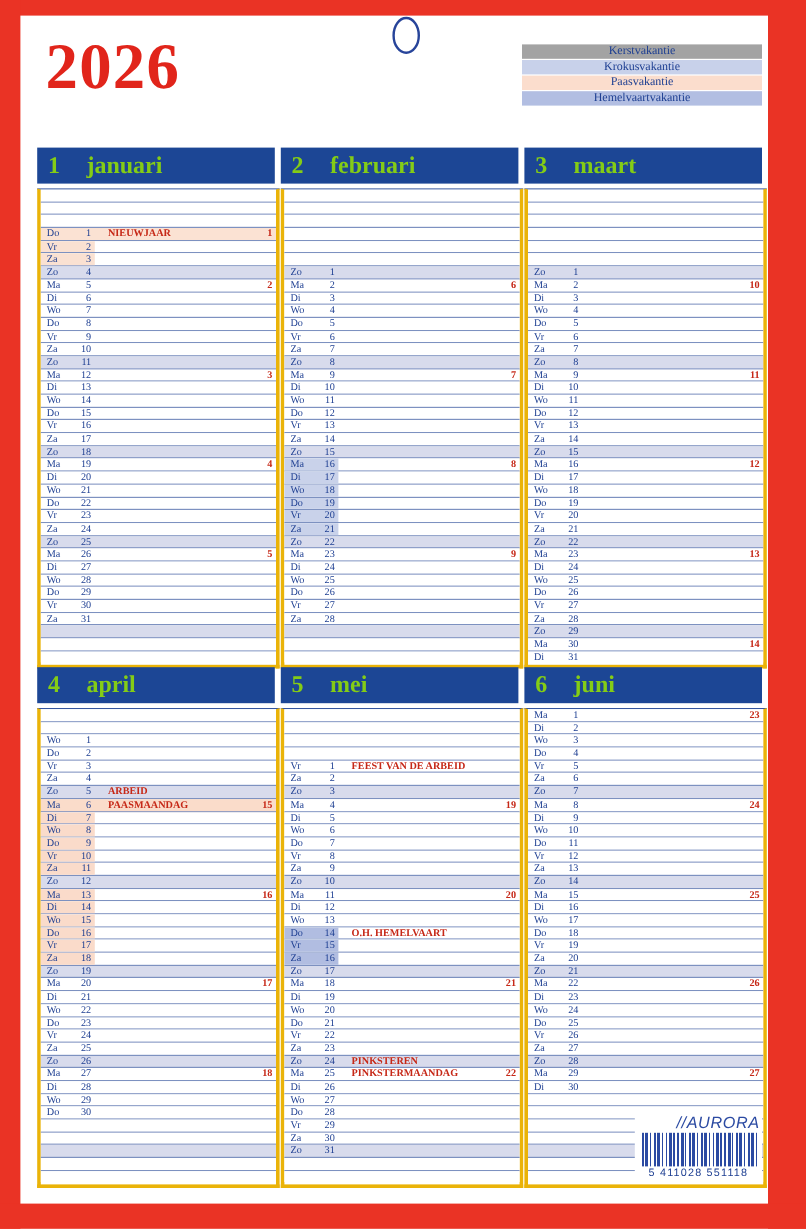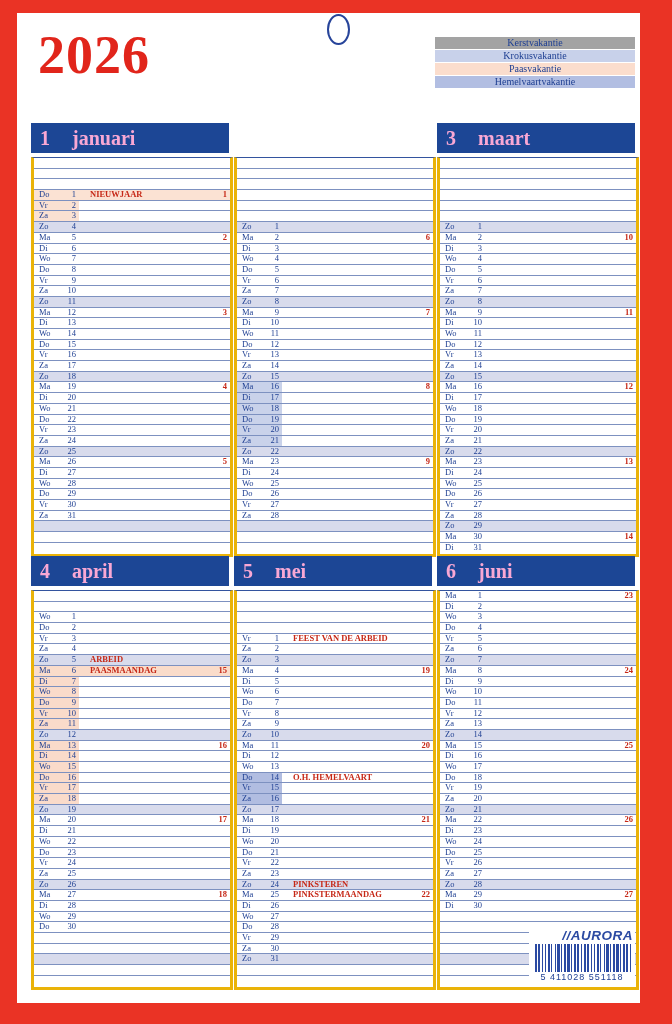--- a/index.html
+++ b/index.html
@@ -23,21 +23,21 @@
     color:#e1251b;letter-spacing:1px;line-height:58px;text-align:center;
   }
   .legend{position:absolute;left:435px;top:37px;width:200px;z-index:2;}
   .legend-item{
     height:12px;margin-bottom:1px;text-align:center;font-size:10px;line-height:12px;
     color:#1e3f92;
   }
   .calendar{position:absolute;left:31px;top:123px;width:604px;height:863px;}
   .month{position:absolute;width:198px;height:430px;}
   .mh{
-    height:30px;background:#1c4695;color:#f9a8d4;font-weight:bold;
+    height:30px;background:#1c4695;color:#84cc16;font-weight:bold;
     font-size:20px;line-height:30px;white-space:nowrap;overflow:hidden;
   }
   .mh .mnum{margin-left:9px;}
   .mh .mname{margin-left:22px;}
   .rows{
     position:absolute;left:0;top:34px;width:196px;height:396px;
     border:3px solid #eab308;border-top:1px solid #33549e;
   }
   .row{
     position:relative;height:9.7px;border-bottom:1px solid #7d91c0;
@@ -49,21 +49,21 @@
   .a{position:absolute;left:5px;width:20px;}
   .n{position:absolute;left:24px;width:18px;text-align:right;}
   .t{position:absolute;left:56px;color:#c62817;font-weight:bold;white-space:nowrap;}
   .wk{position:absolute;right:3px;color:#c62817;font-weight:bold;}
   
   .brand{
     position:absolute;left:529px;top:929px;width:106px;height:56px;
     background:#ffffff;z-index:3;text-align:right;
   }
   .logo{
-    font-family:"Liberation Sans", sans-serif;font-style:italic;font-weight:bold;
+    font-family:"Liberation Sans", sans-serif;font-style:italic;font-weight:normal;
     color:#2b4aa2;font-size:13.5px;line-height:14px;letter-spacing:0.5px;padding-right:2px;
   }
   .bars{
     margin:1px 2px 0 6px;height:28px;
     background:
       repeating-linear-gradient(90deg,
         #2b4aa2 0 1.6px, #ffffff 1.6px 2.8px,
         #2b4aa2 2.8px 5.2px, #ffffff 5.2px 6.6px,
         #2b4aa2 6.6px 7.6px, #ffffff 7.6px 9.8px);
   }
@@ -229,20 +229,21 @@
         <div class="row">
           <span class="a">Za</span>
           <span class="n">31</span>
         </div>
         <div class="row sun"></div>
         <div class="row"></div>
         <div class="row"></div>
       </div>
     </div>
     <div class="month" style="left: 203px; top: 0px;">
+      <div class="mh"><span class="mnum">2</span><span class="mname">februari</span></div>
       <div class="rows">
         <div class="row"></div>
         <div class="row"></div>
         <div class="row"></div>
         <div class="row"></div>
         <div class="row"></div>
         <div class="row"></div>
         <div class="row sun">
           <span class="a">Zo</span>
           <span class="n">1</span>

